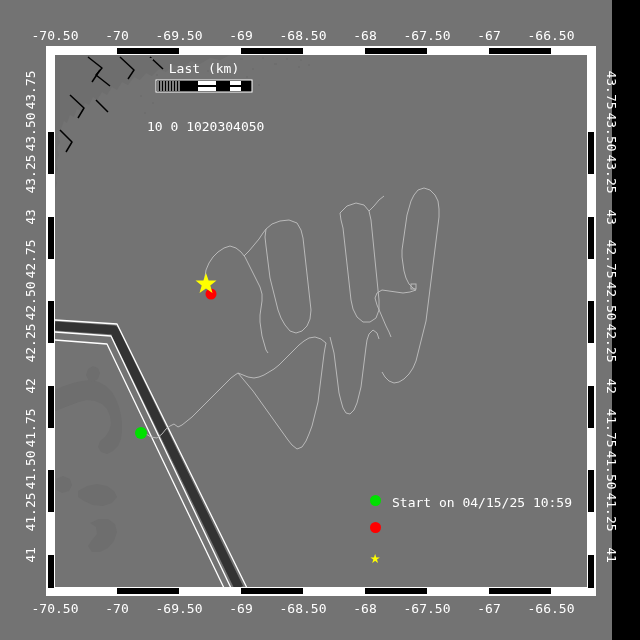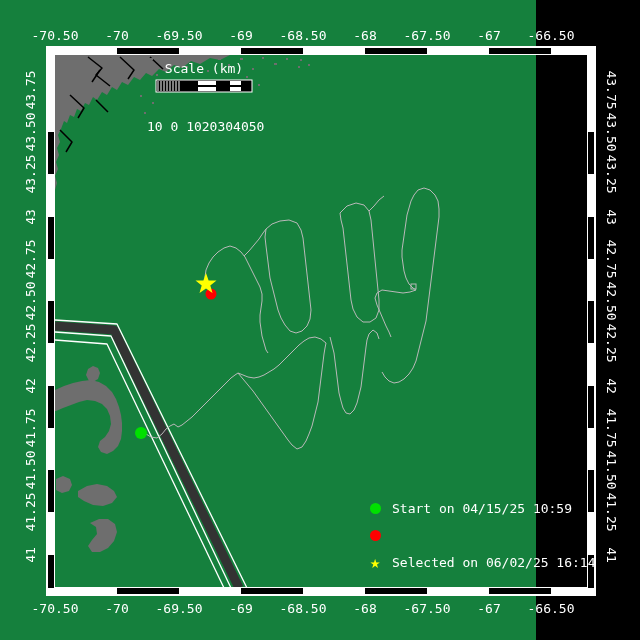--- a/index.html
+++ b/index.html
@@ -1,23 +1,23 @@
 <!DOCTYPE html>
 <html><head>
 <meta charset="utf-8">
 <style>
   html,body{margin:0;padding:0;background:#000;width:640px;height:640px;overflow:hidden}
-  .stage{position:relative;width:536px;height:640px;background:#15803d;
+  .stage{position:relative;width:612px;height:640px;background:#737373;
          font-family:"DejaVu Sans Mono","Liberation Mono",monospace;color:#fff}
   svg{position:absolute;left:0;top:0}
   .overlay{position:absolute;font-size:13px;line-height:14px;white-space:pre;color:#fff}
   #scale-title{left:149px;top:62px;width:110px;text-align:center}
   #scale-ticks{left:147px;top:120px}
   .legend{position:absolute;left:364px;top:495px}
-  .legend-row{display:flex;align-items:center;height:27px}
+  .legend-row{display:flex;align-items:flex-start;height:27px}
   .legend-marker-box{width:22px;display:flex;justify-content:center;align-items:center}
   .legend-dot{width:11px;height:11px;border-radius:50%}
   .legend-star{font-size:17px;line-height:17px}
   .legend-label{font-size:13px;margin-left:6px;white-space:pre}
 </style>
 </head>
 <body>
 
 <div class="stage">
   <svg id="map-svg" width="640" height="640">
@@ -167,35 +167,34 @@
         <line x1="173" y1="81" x2="173" y2="91" stroke="#fff"></line>
         <line x1="176" y1="81" x2="176" y2="91" stroke="#fff"></line>
         <line x1="179" y1="81" x2="179" y2="91" stroke="#fff"></line>
         <rect x="198" y="81" width="18" height="10" fill="#fff"></rect>
         <line x1="198" y1="86" x2="216" y2="86" stroke="#000" stroke-width="2"></line>
         <rect x="230" y="81" width="11" height="10" fill="#fff"></rect>
         <line x1="230" y1="86" x2="241" y2="86" stroke="#000" stroke-width="2"></line>
       </g>
     </svg>
 
-  <div class="overlay" id="scale-title">Scale (km)</div>
+  <div class="overlay" id="scale-title">Last (km)</div>
   <div class="overlay" id="scale-ticks">10 0 1020304050</div>
 
   <div class="legend">
     <div class="legend-row">
       <span class="legend-marker-box">
           <span class="legend-dot legend-marker" style="background: rgb(0, 224, 0);"></span>
         </span>
       <span class="legend-label">Start on 04/15/25 10:59</span>
     </div>
     <div class="legend-row">
       <span class="legend-marker-box">
           <span class="legend-dot legend-marker" style="background: rgb(255, 0, 0);"></span>
         </span>
     </div>
     <div class="legend-row">
       <span class="legend-marker-box">
           <span class="legend-star legend-marker" style="color: rgb(255, 255, 0);">★</span>
         </span>
-      <span class="legend-label">Selected on 06/02/25 16:14</span>
     </div>
   </div>
 </div>
 
 </body></html>

